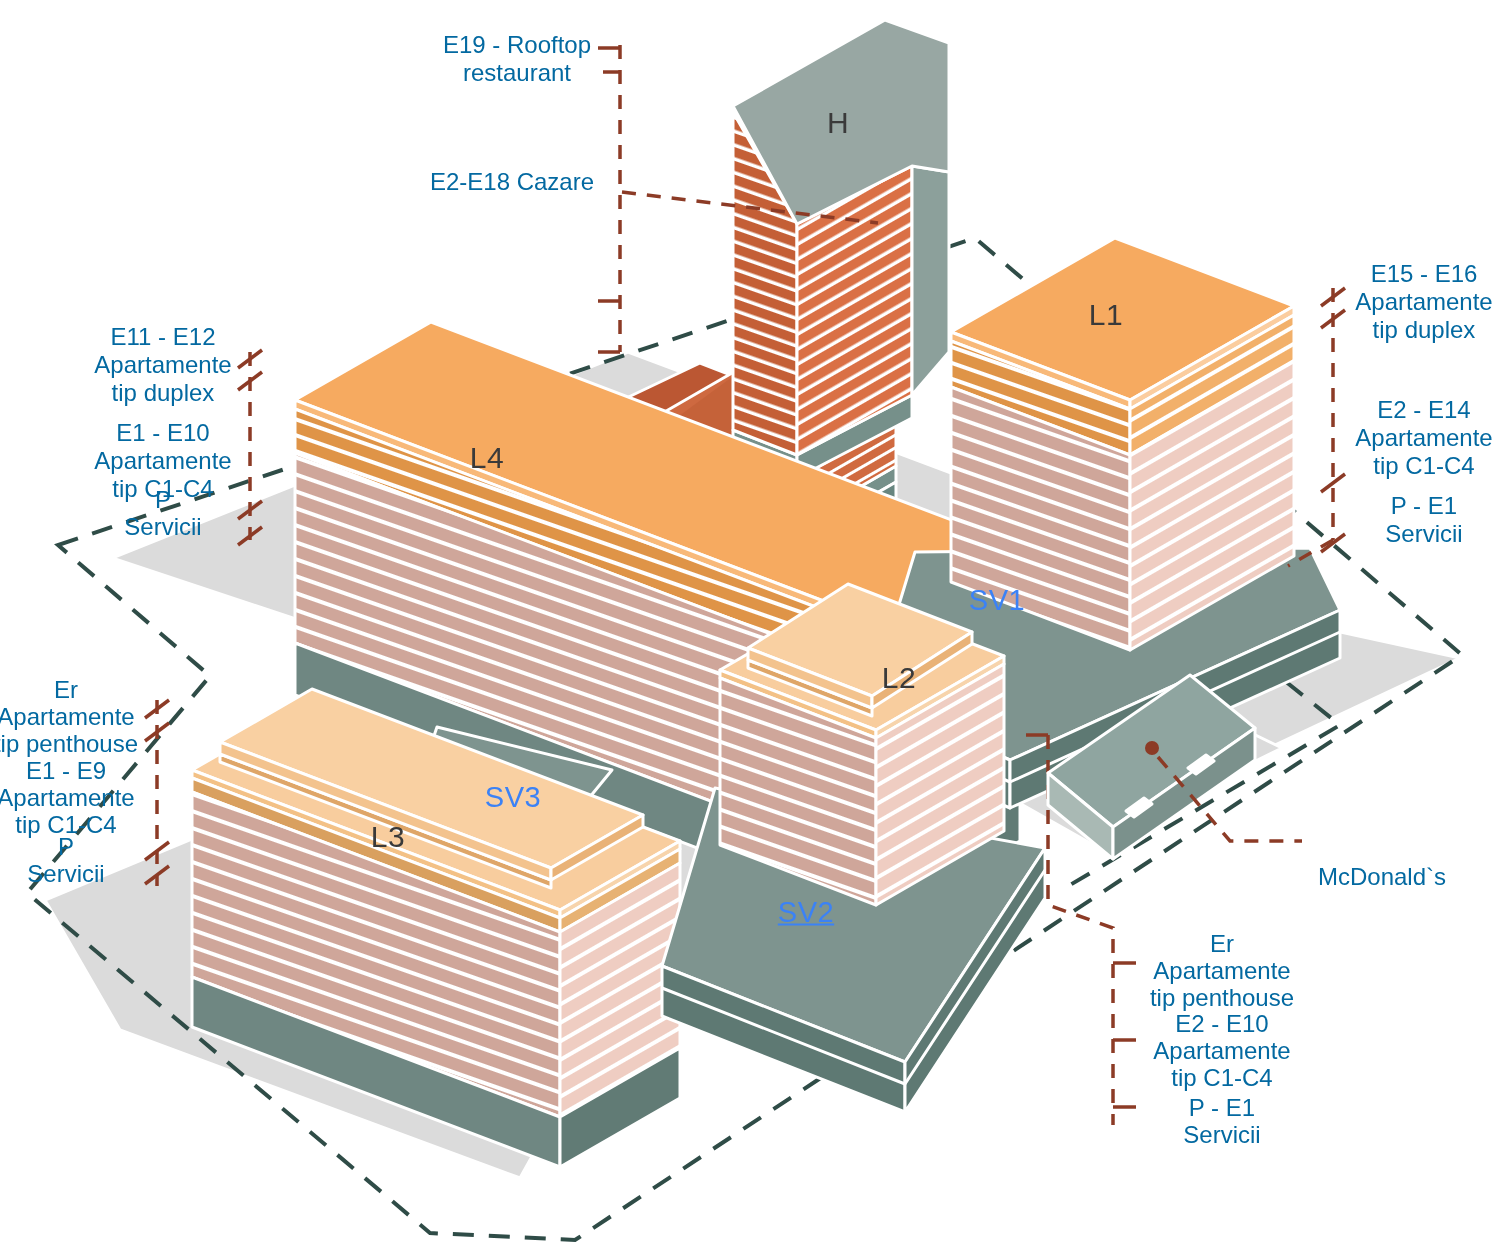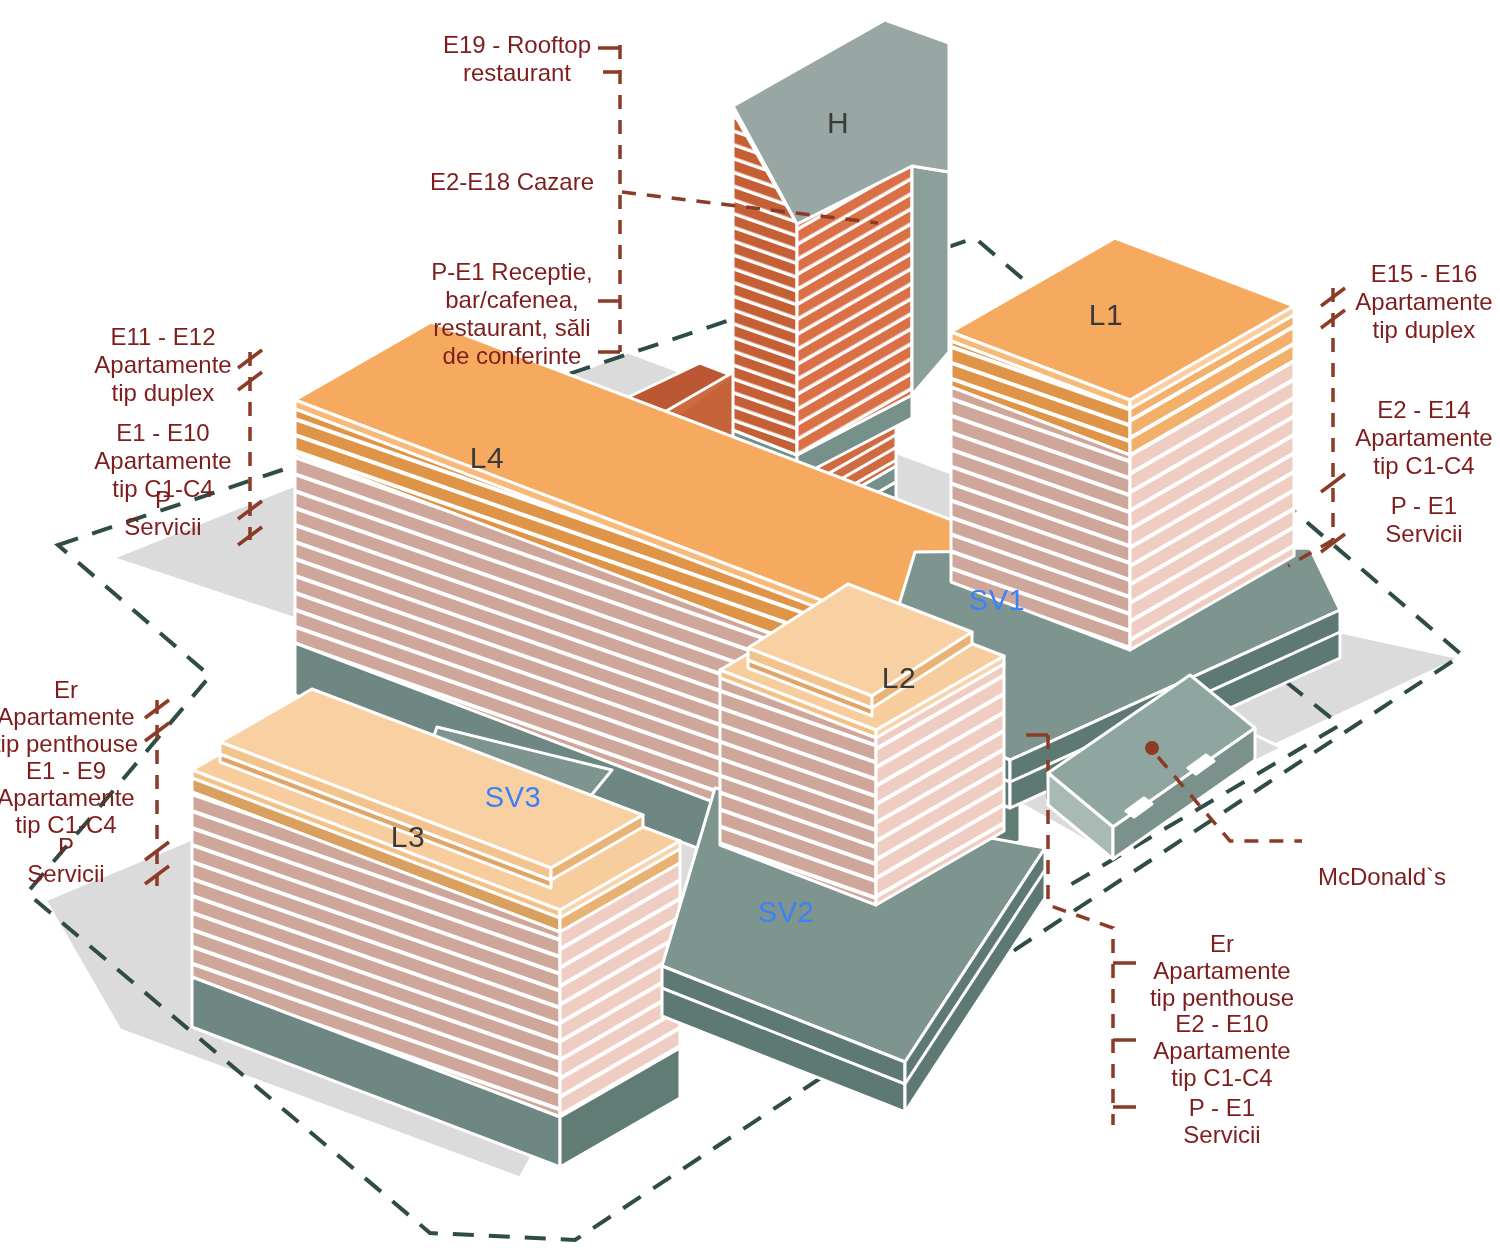--- a/index.html
+++ b/index.html
@@ -1,19 +1,19 @@
 <!DOCTYPE html>
 <html><head>
 <meta charset="utf-8">
 <style>
   html,body{margin:0;padding:0;background:#ffffff;}
   .stage{position:relative;width:1500px;height:1250px;background:#ffffff;overflow:hidden;
          font-family:"Liberation Sans",sans-serif;}
   .stage svg{position:absolute;left:0;top:0;}
-  .ann{position:absolute;color:#7f1d1d;font-size:24px;line-height:28px;text-align:center;
+  .ann{position:absolute;color:#0369a1;font-size:24px;line-height:28px;text-align:center;
        transform:translateX(-50%);white-space:nowrap;}
   .ann.small{line-height:27px;}
   .ann.left-align{transform:none;text-align:left;}
   .blabel{position:absolute;color:#3a3a3a;font-size:30px;letter-spacing:.5px;
           transform:translate(-50%,-50%);white-space:nowrap;}
   .blabel.sv{font-size:29px;color:#3b82f6;}
 </style>
 </head>
 <body>
 
@@ -203,26 +203,20 @@
   </g>
 </svg>
 
 <div class="ann" style="left:517px;top:31px;">
   <div>E19 - Rooftop</div>
   <div>restaurant</div>
 </div>
 <div class="ann" style="left:512px;top:168px;">
   <div>E2-E18 Cazare</div>
 </div>
-<div class="ann" style="left:512px;top:258px;">
-  <div>P-E1 Receptie,</div>
-  <div>bar/cafenea,</div>
-  <div>restaurant, săli</div>
-  <div>de conferinte</div>
-</div>
 
 <div class="ann" style="left:163px;top:323px;">
   <div>E11 - E12</div>
   <div>Apartamente</div>
   <div>tip duplex</div>
 </div>
 <div class="ann" style="left:163px;top:419px;">
   <div>E1 - E10</div>
   <div>Apartamente</div>
   <div>tip C1-C4</div>
@@ -277,19 +271,19 @@
   <div>Servicii</div>
 </div>
 
 <div class="ann left-align" style="left:1318px;top:829px;margin-top:34px;">
   <div>McDonald`s</div>
 </div>
 
 <div class="blabel" style="left:838px;top:123px;">H</div>
 <div class="blabel" style="left:1106px;top:315px;">L1</div>
 <div class="blabel" style="left:487px;top:458px;">L4</div>
-<div class="blabel" style="left:408px;top:837px;">L3</div>
+<div class="blabel" style="left:388px;top:837px;">L3</div>
 <div class="blabel" style="left:899px;top:678px;">L2</div>
 <div class="blabel sv" style="left:997px;top:600px;">SV1</div>
-<div class="blabel sv" style="left:786px;top:912px;">SV2</div>
+<div class="blabel sv" style="left:806px;top:912px;text-decoration:underline;">SV2</div>
 <div class="blabel sv" style="left:513px;top:797px;">SV3</div>
 
 </div>
 
 </body></html>

